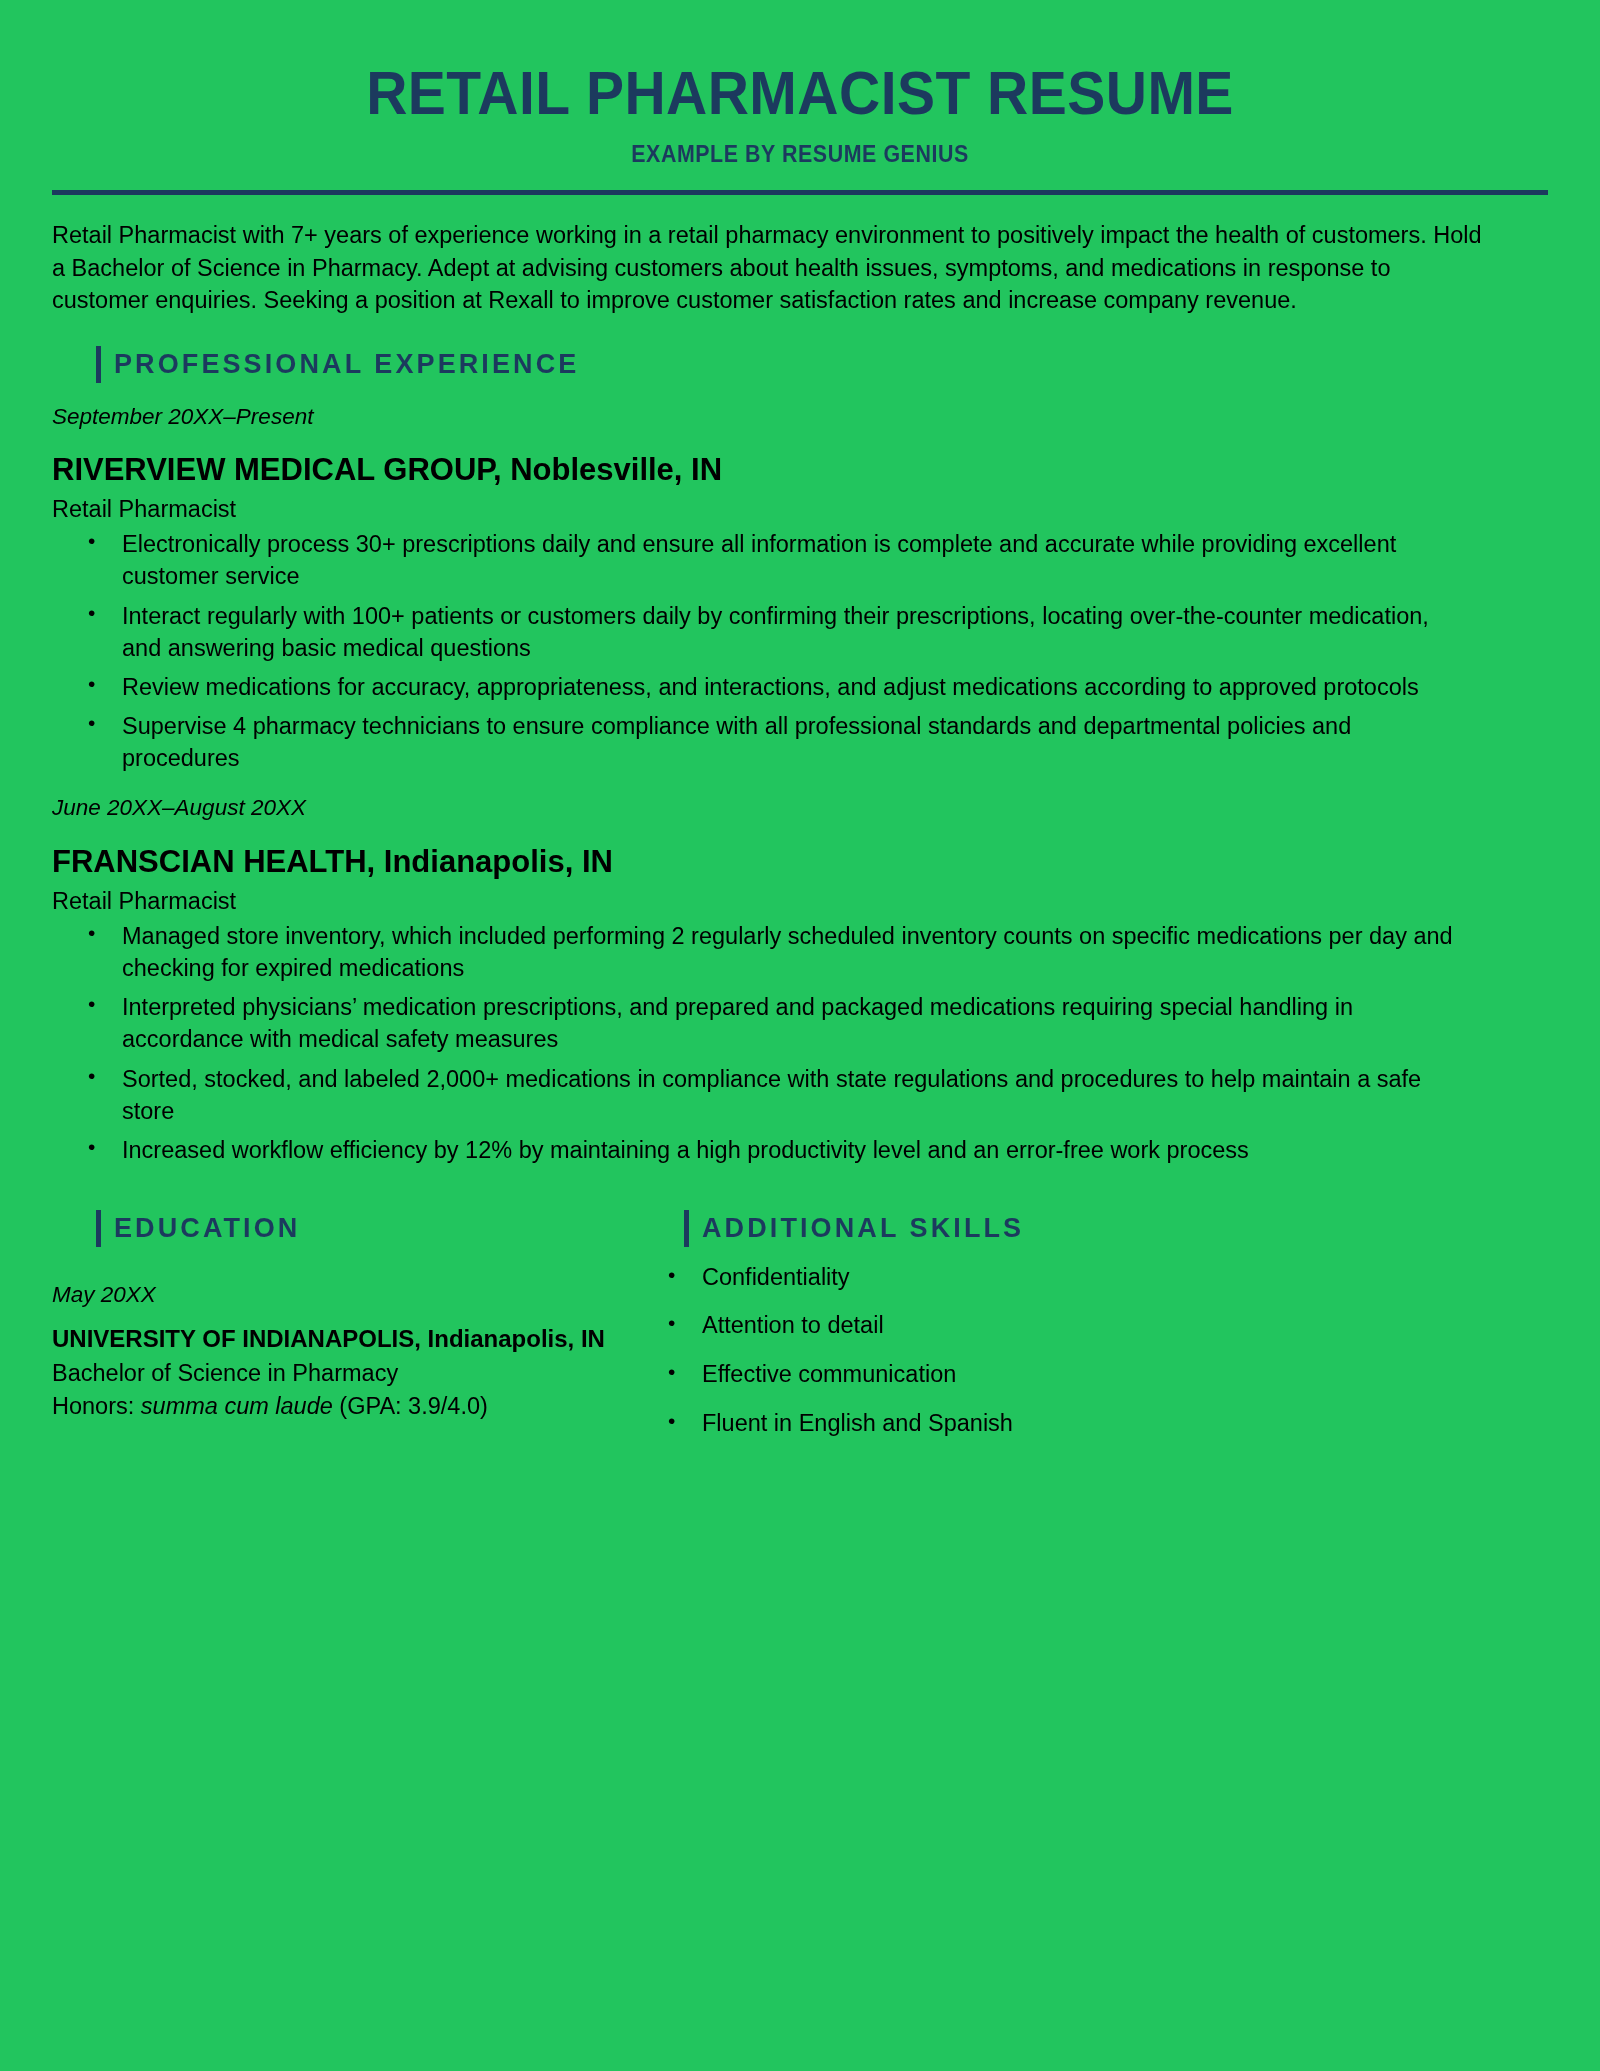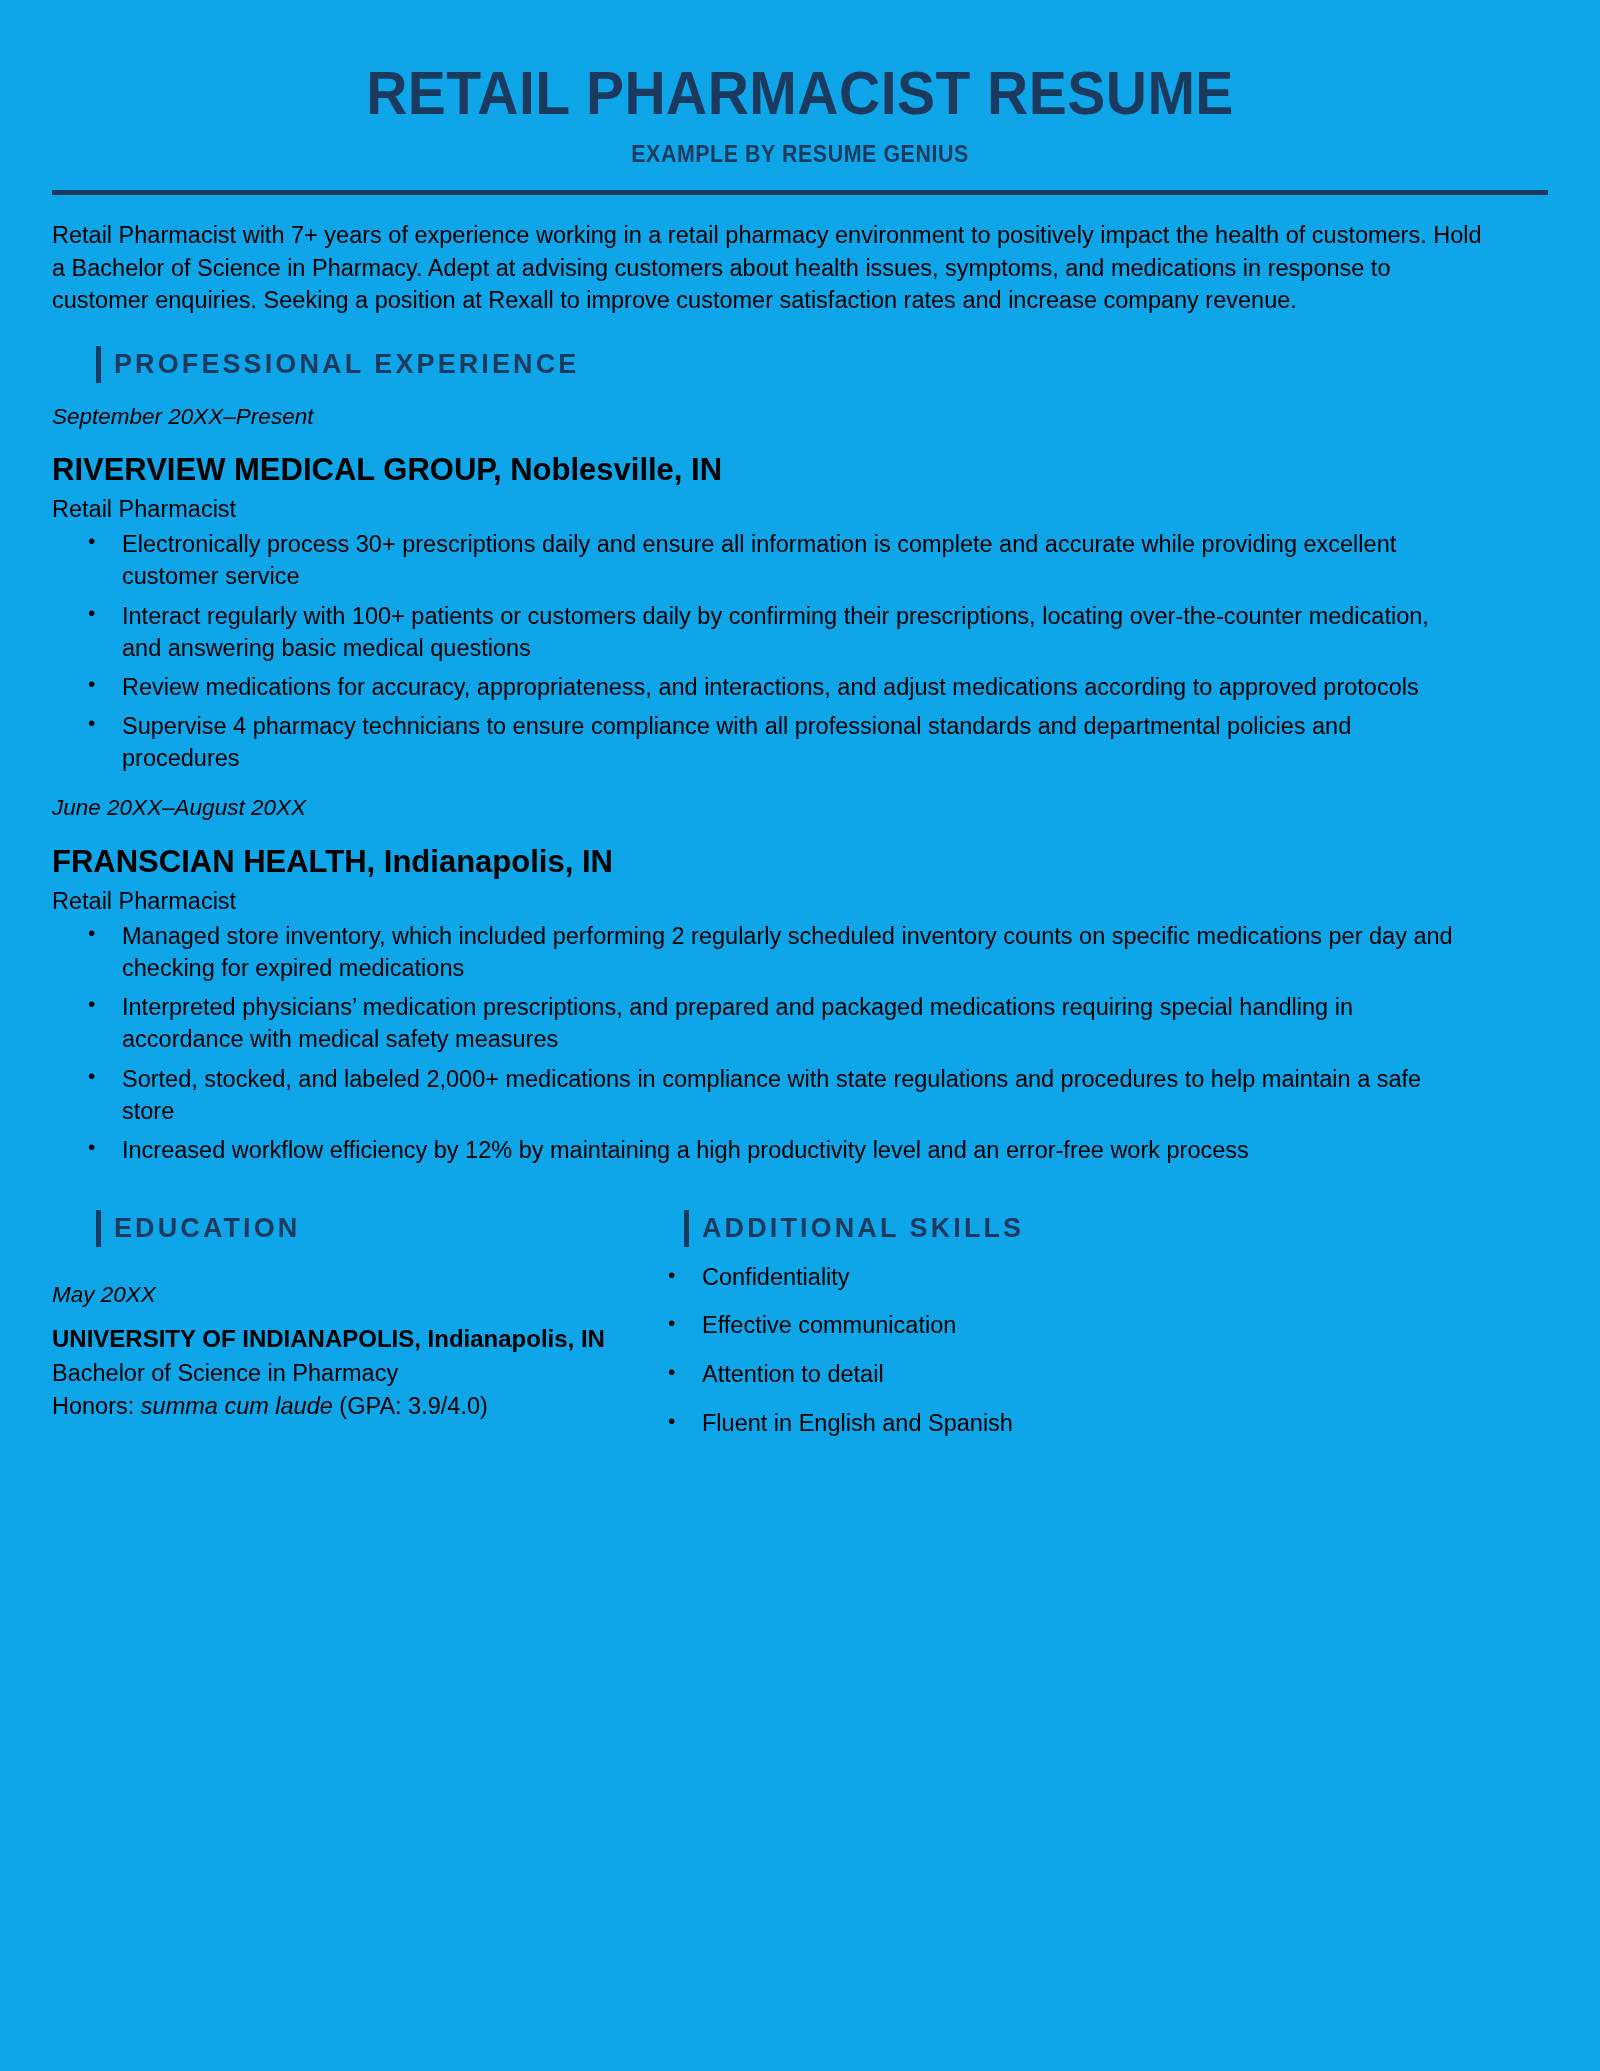--- a/index.html
+++ b/index.html
@@ -11,21 +11,21 @@
     width: 1600px;
     height: 2071px;
     font-family: "Liberation Sans", sans-serif;
     color: #000000;
     overflow: hidden;
   }
   .page {
     position: relative;
     width: 1600px;
     height: 2071px;
-    background: #0ea5e9;
+    background: #22c55e;
     box-sizing: border-box;
     padding: 0 52px;
   }
 
   
   .resume-title {
     margin: 0;
     padding-top: 60px;
     text-align: center;
     font-family: "Liberation Sans Narrow", "Liberation Sans", sans-serif;
@@ -264,22 +264,22 @@
       <div class="edu-line"><span>Honors: </span><span class="ital">summa cum laude</span><span> (GPA: 3.9/4.0)</span></div>
     </div>
 
     <div class="col-right">
       <div class="section-head">
         <div class="section-bar"></div>
         <div class="section-title">ADDITIONAL SKILLS</div>
       </div>
       <ul class="skills">
         <li>Confidentiality</li>
+        <li>Attention to detail</li>
         <li>Effective communication</li>
-        <li>Attention to detail</li>
         <li>Fluent in English and Spanish</li>
       </ul>
     </div>
 
   </div>
 
 
 </div>
 
 </body></html>

